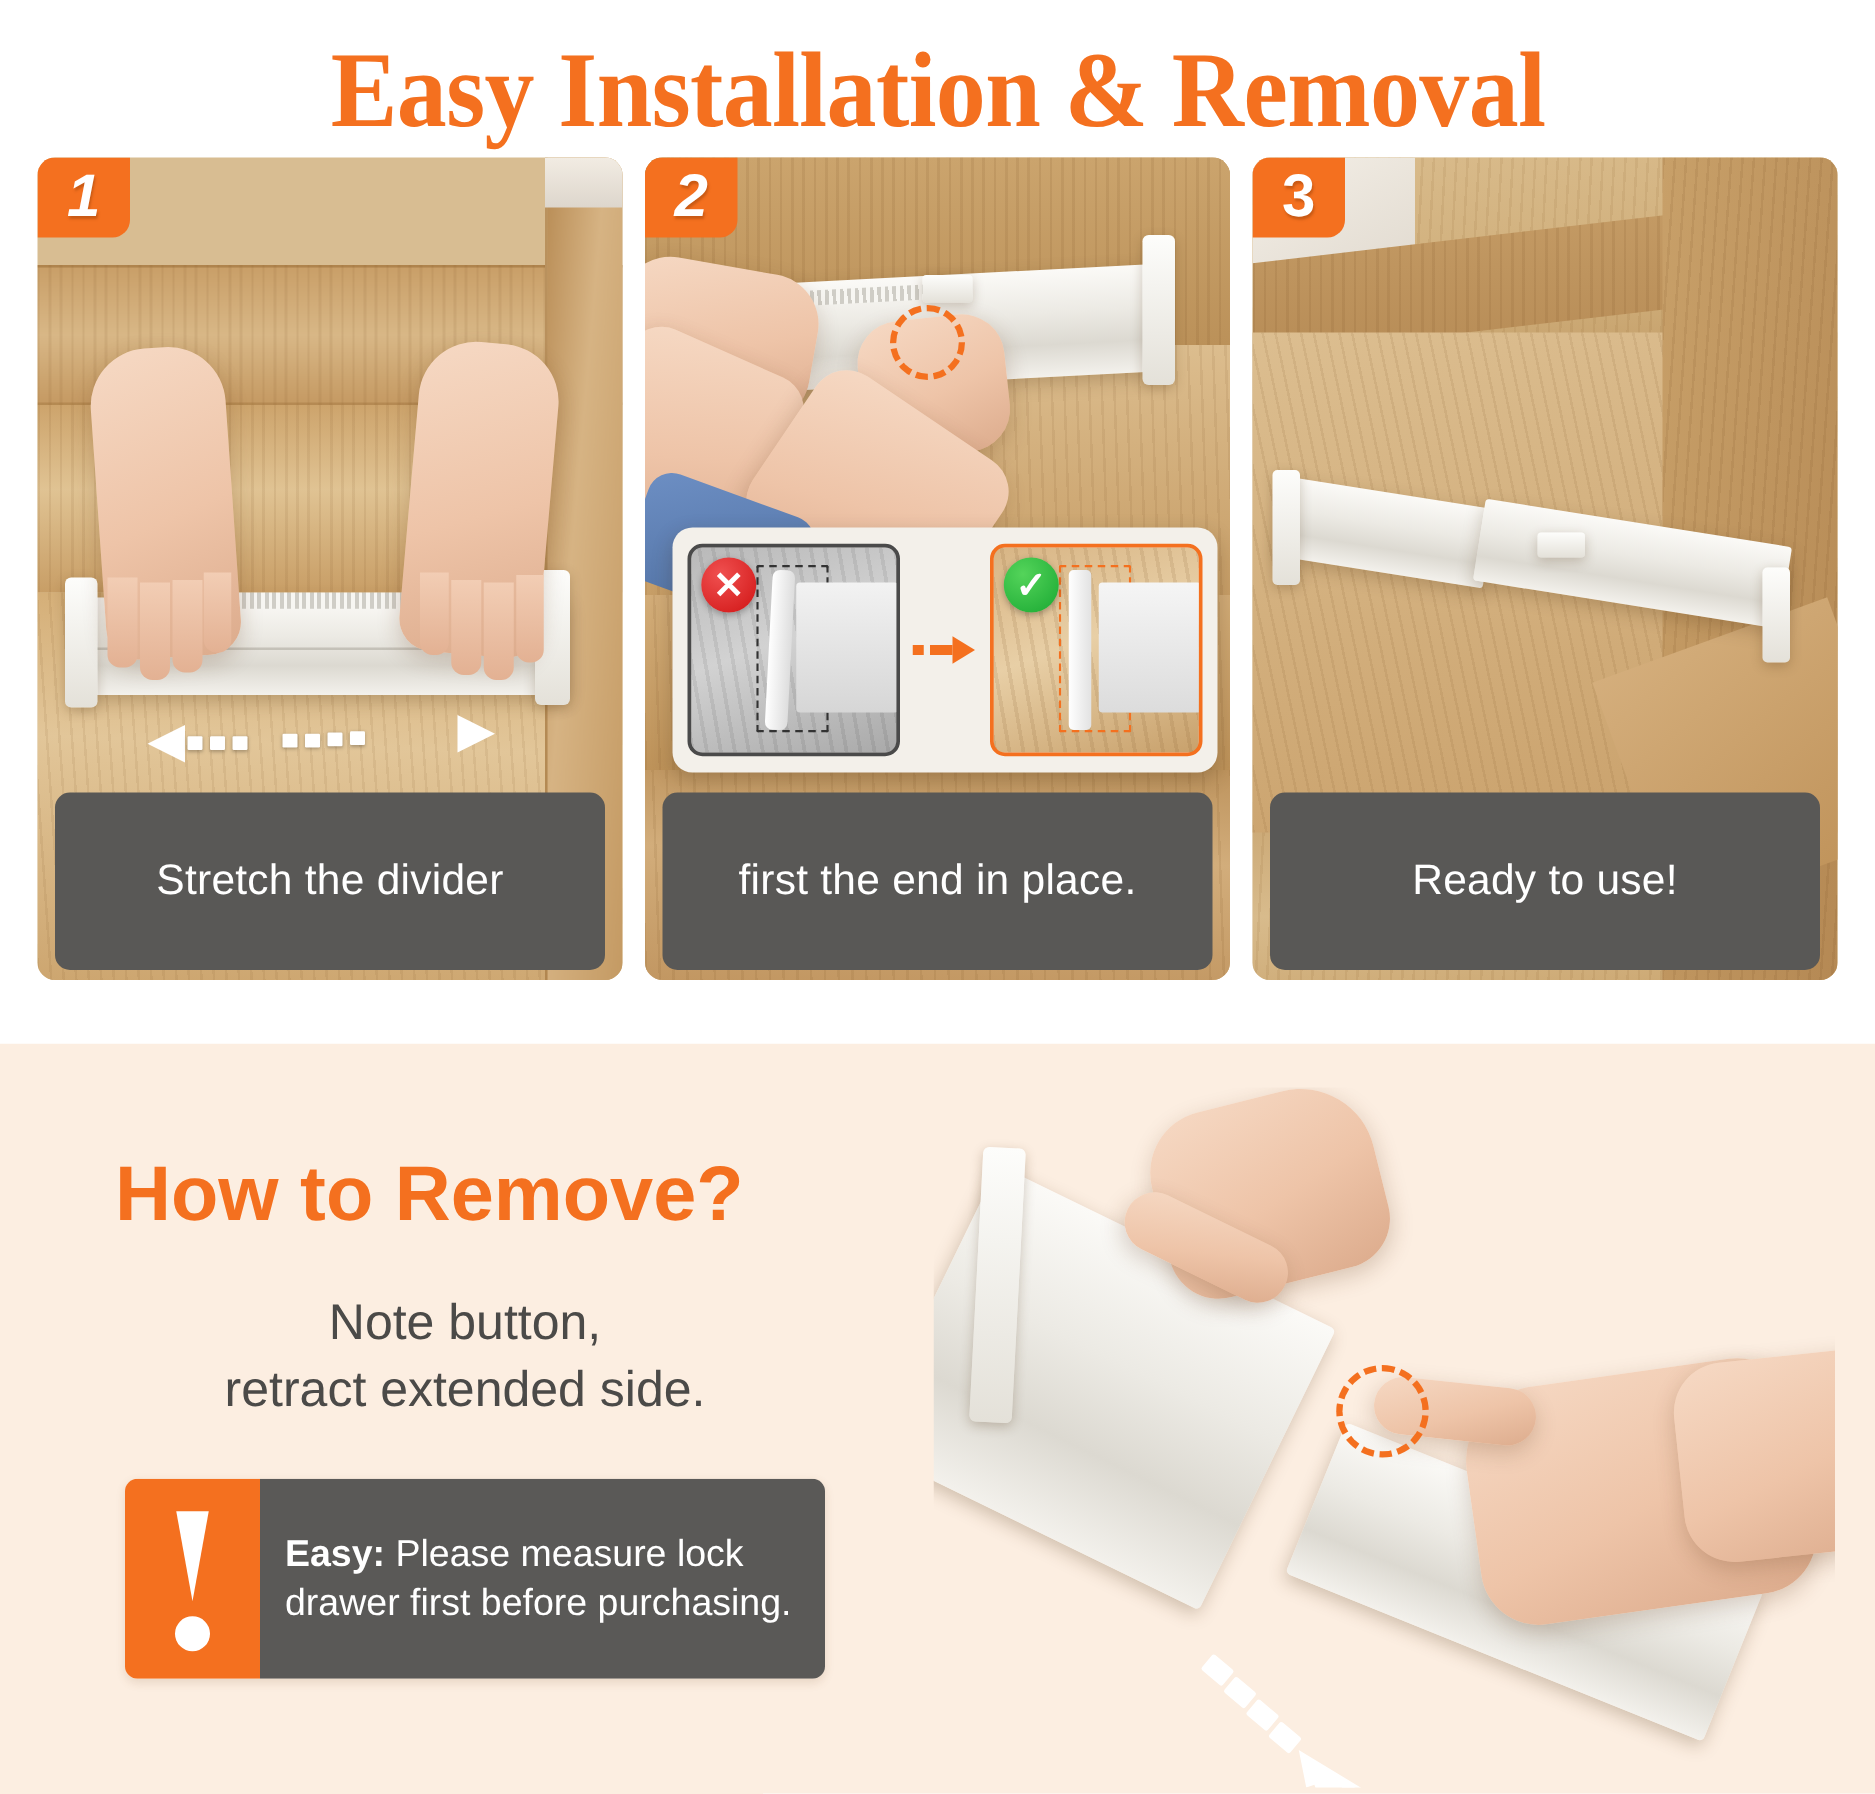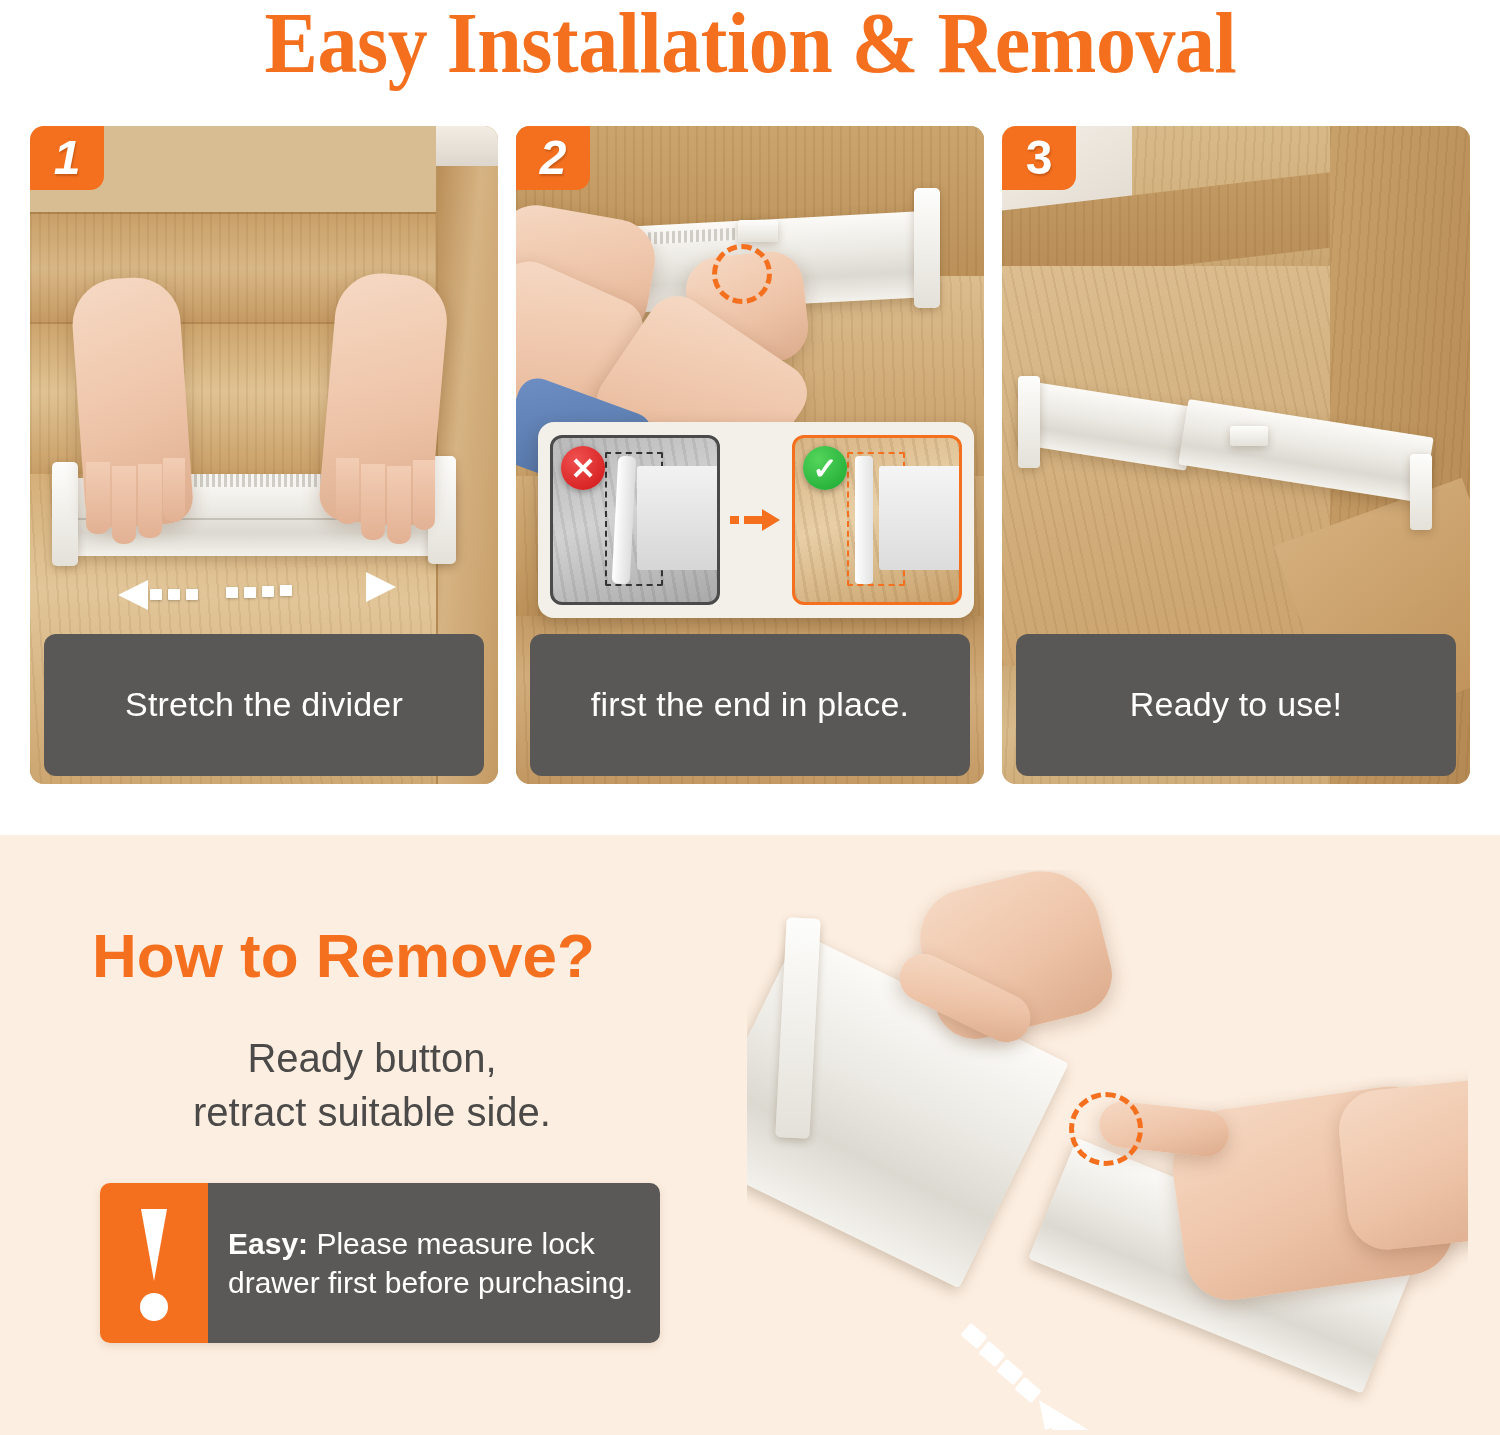--- a/index.html
+++ b/index.html
@@ -6,22 +6,22 @@
   html, body {
     width: 1500px; height: 1435px;
     background: #ffffff;
     font-family: "Liberation Sans", sans-serif;
     overflow: hidden;
   }
   .page { position: relative; width: 1500px; height: 1435px; background: #fff; }
 
   
   .header {
-    position: absolute; left: 0; top: 0; width: 1500px; height: 112px;
-    display: flex; align-items: flex-start; justify-content: center;
+    position: absolute; left: 0; top: 16px; width: 1500px; height: 112px;
+    display: flex; align-items: center; justify-content: center;
   }
   .header h1 {
     font-family: "Liberation Serif", "DejaVu Serif", serif;
     font-weight: bold;
     font-size: 86px;
     line-height: 1;
     color: #F4701F;
     letter-spacing: -0.5px;
     white-space: nowrap;
     transform: scaleX(0.93);
@@ -388,22 +388,22 @@
       </div>
     </div>
 
   </div>
 
   <div class="bottom">
 
     <div class="bottom-left">
       <h2>How to Remove?</h2>
       <div class="sub">
-        <div>Ready button,</div>
-        <div>retract suitable side.</div>
+        <div>Note button,</div>
+        <div>retract extended side.</div>
       </div>
     </div>
 
     <div class="bottom-photo">
       <div style="position:absolute; inset:0;
                   background:repeating-linear-gradient(82deg, rgba(125,85,38,.13) 0 2px, transparent 2px 11px),
                              linear-gradient(168deg,#d9b landmark 0%, #d8b585 0%, #e6cb9f 35%, #cfa straight 55%, #d0a straight 55%, #d2ad79 70%, #c49a64 100%);"></div>
       <div style="position:absolute; right:0; top:40px; width:100px; height:520px;
                   background:linear-gradient(100deg,#cfa straight,#c49a64 0%, #ddbe8f 60%, #c49a64 100%);"></div>
 

